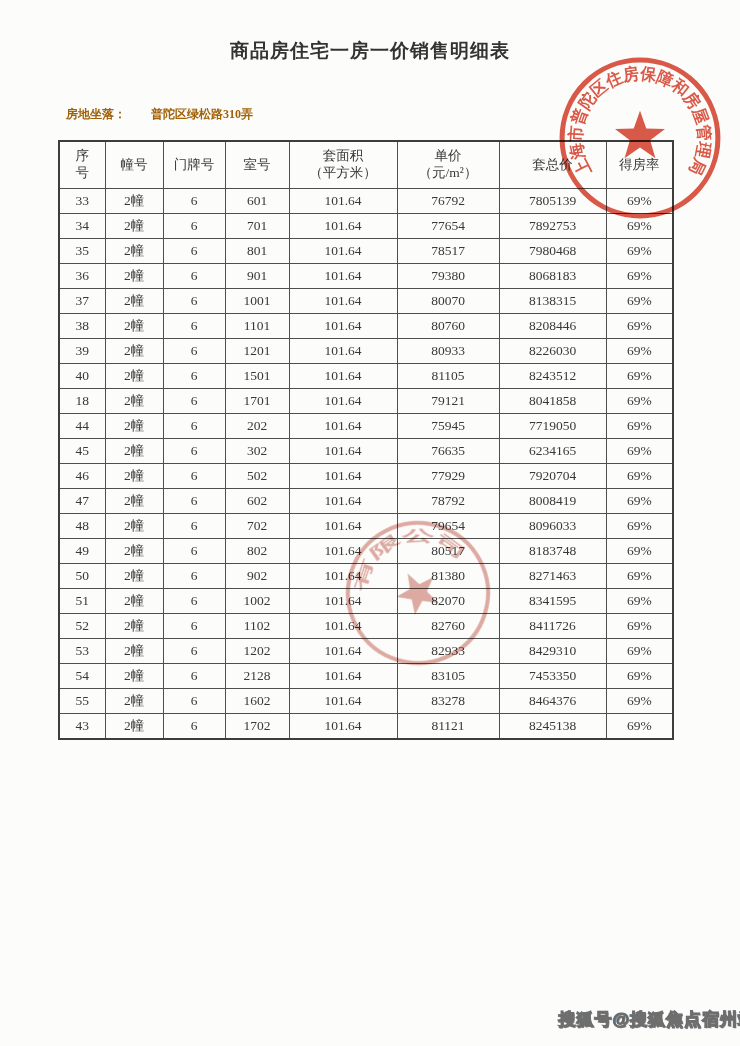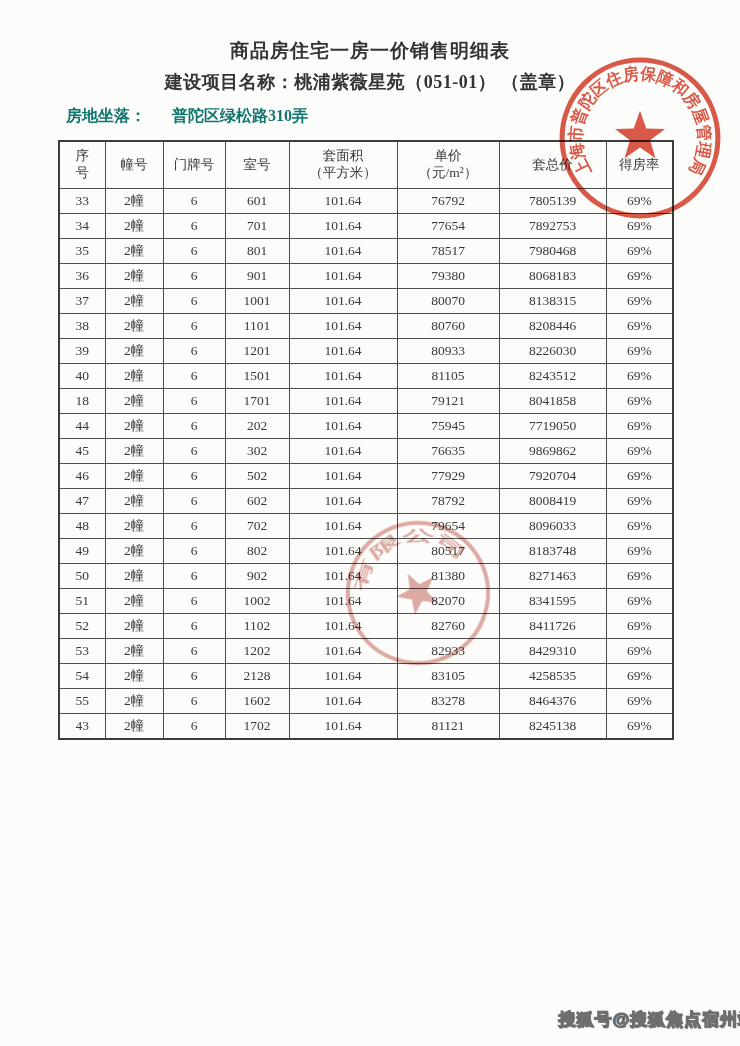--- a/index.html
+++ b/index.html
@@ -23,21 +23,21 @@
     color:#333;
   }
   .doc-subtitle{
     position:absolute;top:70px;left:0;width:740px;
     text-align:center;
     font-size:18px;font-weight:bold;letter-spacing:0.5px;
     color:#333;
   }
   .location-line{
     position:absolute;top:106px;left:66px;
-    font-size:16px;font-weight:600;color:#0f766e;text-align:center;
+    font-size:12px;font-weight:600;color:#a16207;text-align:center;
   }
   .location-line .loc-value{margin-left:22px;font-weight:600;}
   table.price-table{
     position:absolute;left:58px;top:140px;
     border-collapse:collapse;
     table-layout:fixed;
     width:616px;
     background:transparent;
     border:2px solid #3d3d3d;
   }
@@ -75,21 +75,20 @@
     -webkit-text-stroke:1.1px #6e6e6e;
     text-shadow:0 0 1px #777,1px 1px 0 #888;
   }
 </style>
 </head>
 <body>
 
 <div class="page">
 
   <div class="doc-title">商品房住宅一房一价销售明细表</div>
-  <div class="doc-subtitle">建设项目名称：桃浦紫薇星苑（051-01） （盖章）</div>
 
   <div class="location-line">
     <span class="loc-label">房地坐落：</span>
     <span class="loc-value">普陀区绿松路310弄</span>
   </div>
 
   <table class="price-table">
     <colgroup>
       <col style="width:46px">
         <col style="width:58px">
@@ -228,21 +227,21 @@
       <td>69%</td>
     </tr>
 
     <tr>
       <td>45</td>
       <td>2幢</td>
       <td>6</td>
       <td>302</td>
       <td>101.64</td>
       <td>76635</td>
-      <td>9869862</td>
+      <td>6234165</td>
       <td>69%</td>
     </tr>
 
     <tr>
       <td>46</td>
       <td>2幢</td>
       <td>6</td>
       <td>502</td>
       <td>101.64</td>
       <td>77929</td>
@@ -327,21 +326,21 @@
       <td>69%</td>
     </tr>
 
     <tr>
       <td>54</td>
       <td>2幢</td>
       <td>6</td>
       <td>2128</td>
       <td>101.64</td>
       <td>83105</td>
-      <td>4258535</td>
+      <td>7453350</td>
       <td>69%</td>
     </tr>
 
     <tr>
       <td>55</td>
       <td>2幢</td>
       <td>6</td>
       <td>1602</td>
       <td>101.64</td>
       <td>83278</td>

